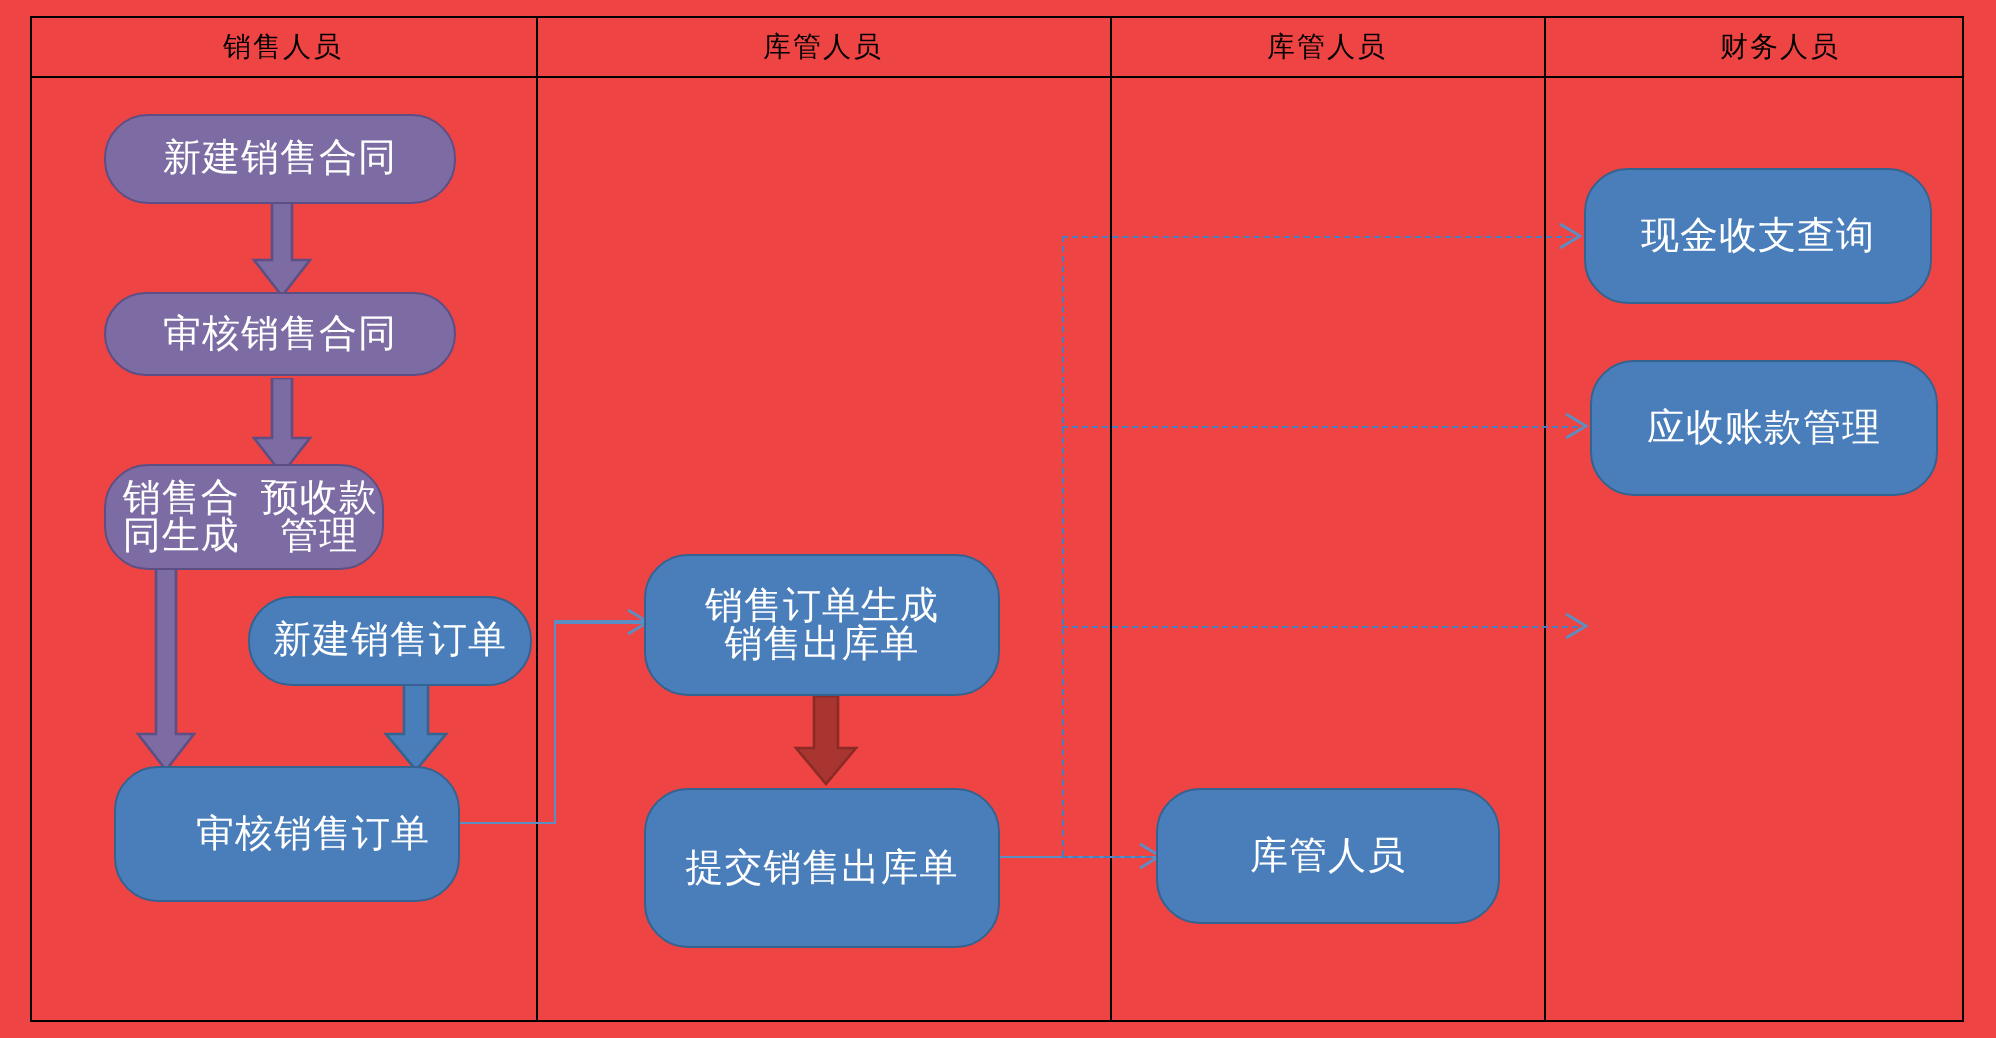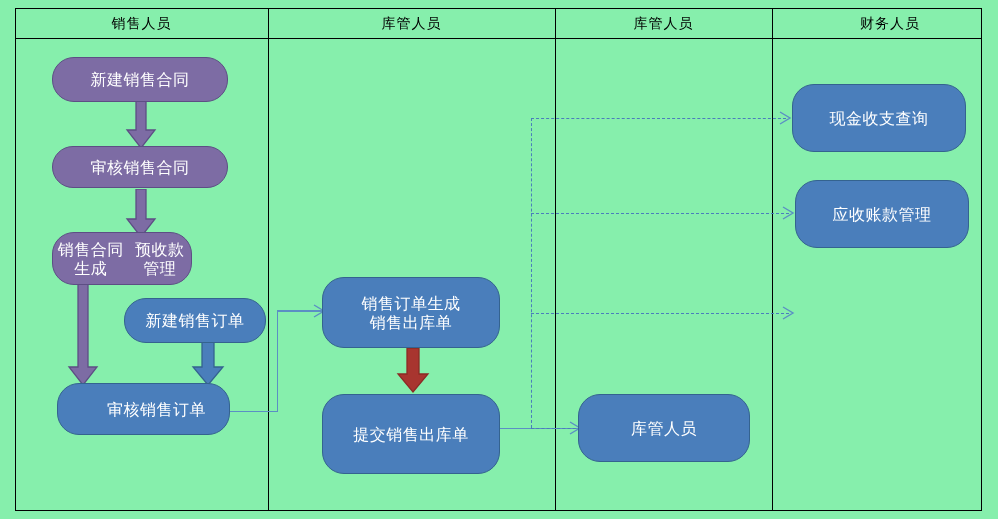--- a/index.html
+++ b/index.html
@@ -7,21 +7,21 @@
     padding: 0;
     background: #ffffff;
   }
   body {
     font-family: "Liberation Sans", "DejaVu Sans", sans-serif;
   }
   #canvas {
     position: relative;
     width: 998px;
     height: 519px;
-    background: #86efac;
+    background: #ef4444;
     overflow: hidden;
   }
   
   .lane-frame {
     position: absolute;
     left: 15px;
     top: 8px;
     width: 967px;
     height: 503px;
     border: 1.5px solid #000000;
@@ -55,21 +55,21 @@
   }
   
   .node {
     position: absolute;
     box-sizing: border-box;
     display: flex;
     align-items: center;
     justify-content: center;
     text-align: center;
     color: #ffffff;
-    font-size: 16px;
+    font-size: 19px;
     line-height: 19px;
     letter-spacing: 0.5px;
     border-width: 1.5px;
     border-style: solid;
     border-radius: 22px;
   }
   .node.purple {
     background: #7d6ca4;
     border-color: #5d4e84;
   }
@@ -178,21 +178,21 @@
 
   <div class="node purple" style="left:52px; top:232px; width:140px; height:53px; flex-direction:row;">
     <span class="label">销售合同生成</span>
     <span class="label">预收款管理</span>
   </div>
 
   <div class="node blue" style="left:124px; top:298px; width:142px; height:45px;">
     <span class="label">新建销售订单</span>
   </div>
 
-  <div class="node blue" style="left:57px; top:383px; width:173px; height:52px;padding-left:26px;">
+  <div class="node blue" style="left:57px; top:383px; width:173px; height:68px;padding-left:26px;">
     <span class="label">审核销售订单</span>
   </div>
 
   <div class="node blue" style="left:322px; top:277px; width:178px; height:71px; flex-direction:column;">
     <span class="label">销售订单生成</span>
     <span class="label">销售出库单</span>
   </div>
 
   <div class="node blue" style="left:322px; top:394px; width:178px; height:80px;">
     <span class="label">提交销售出库单</span>

